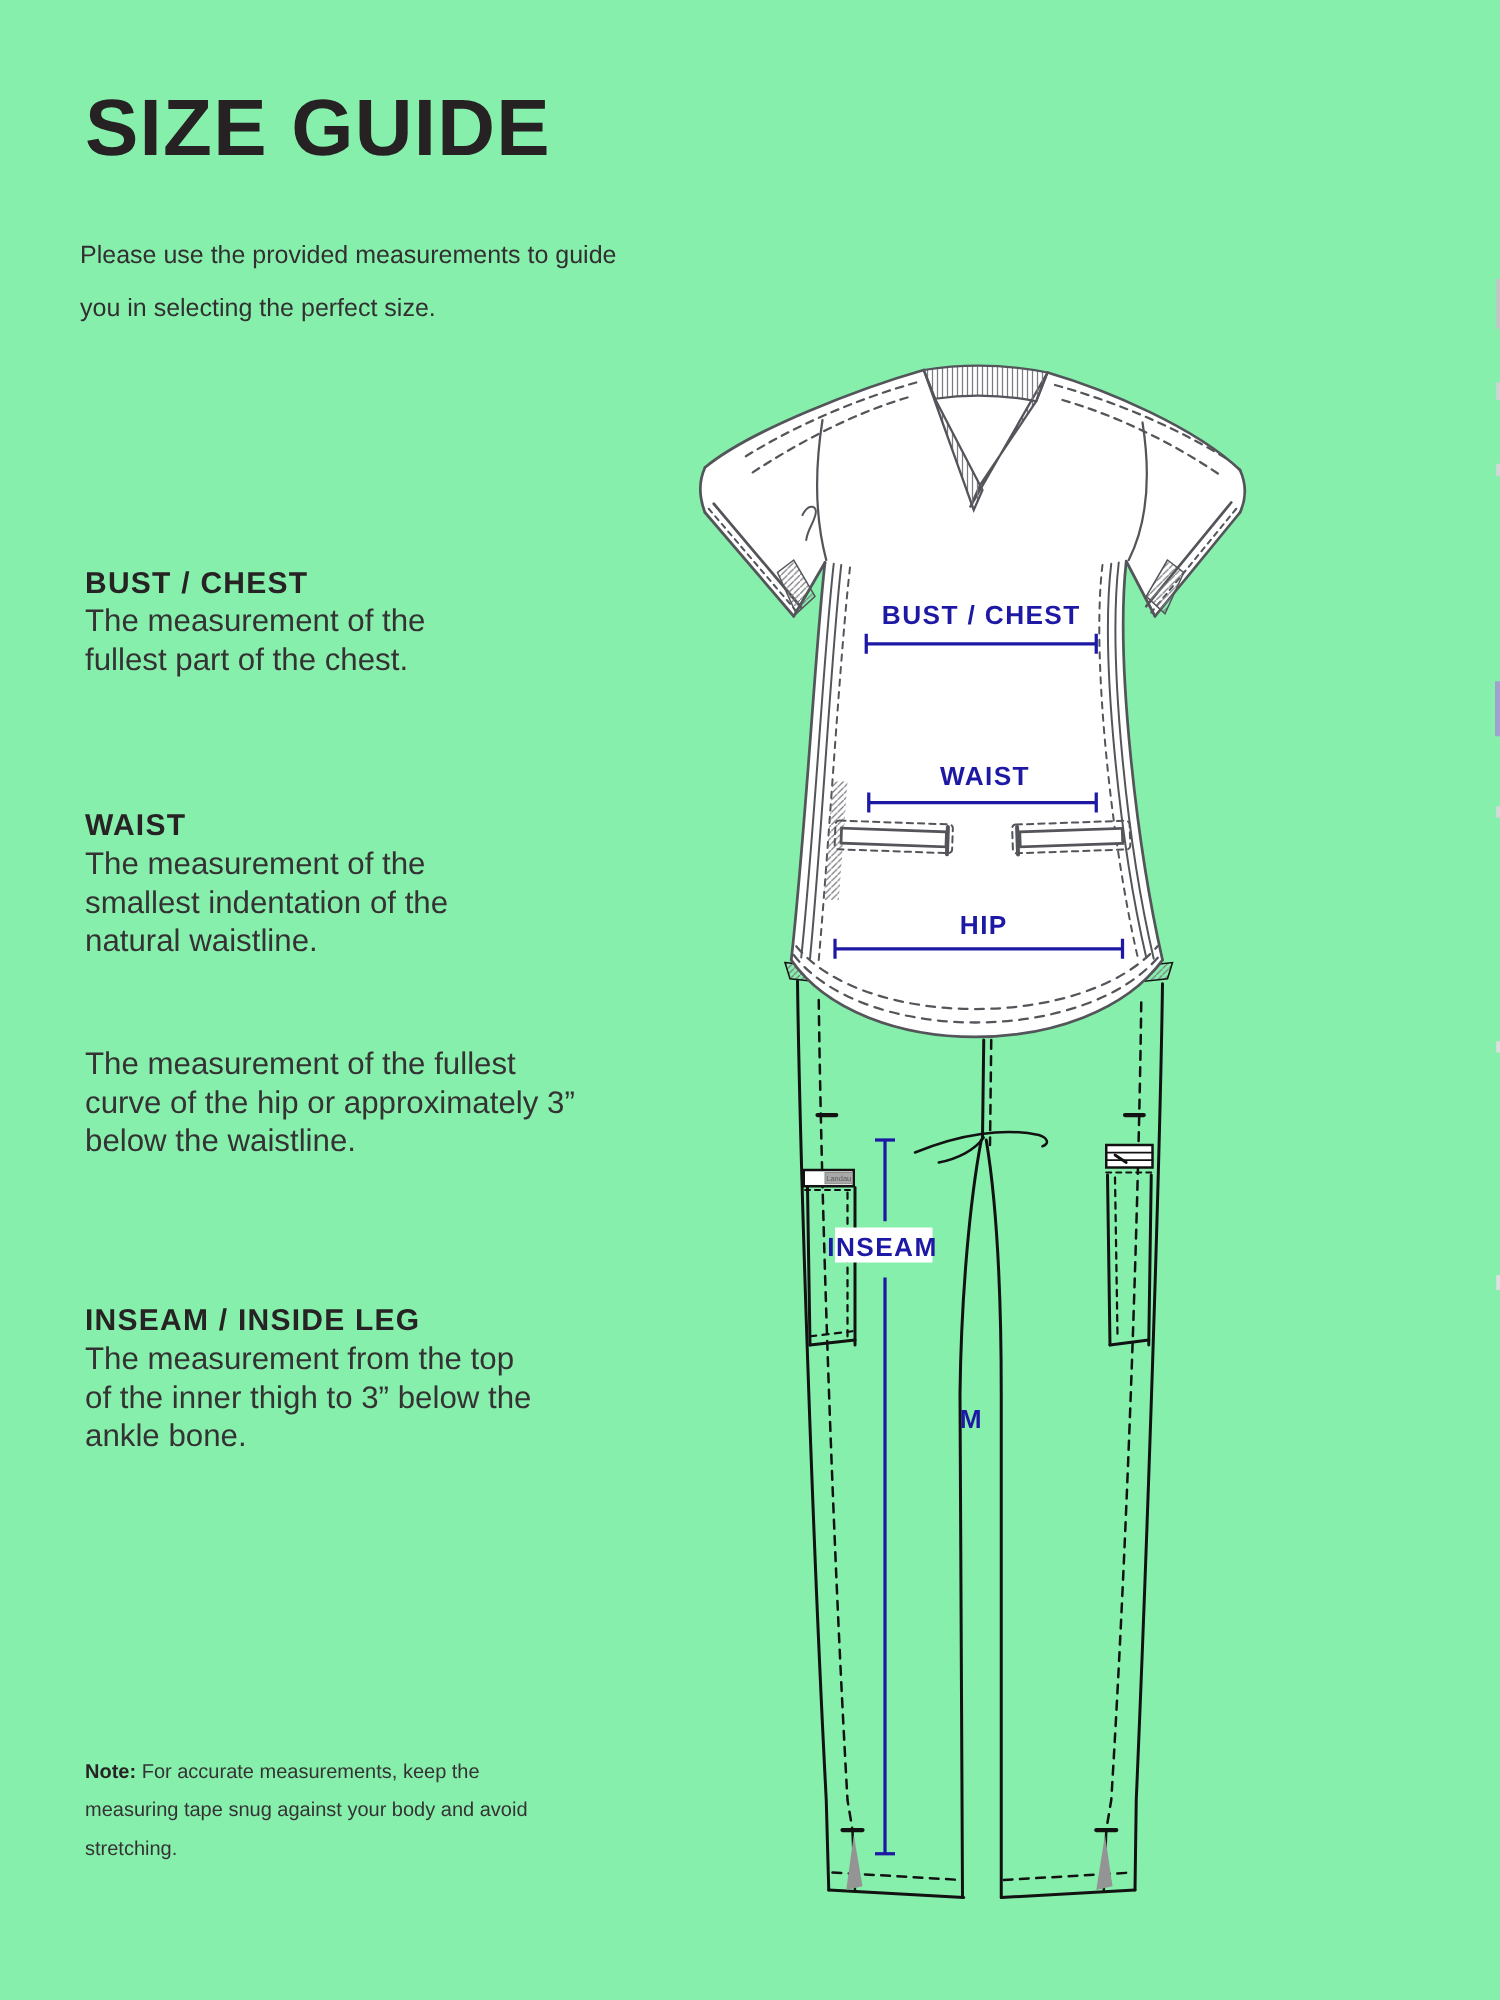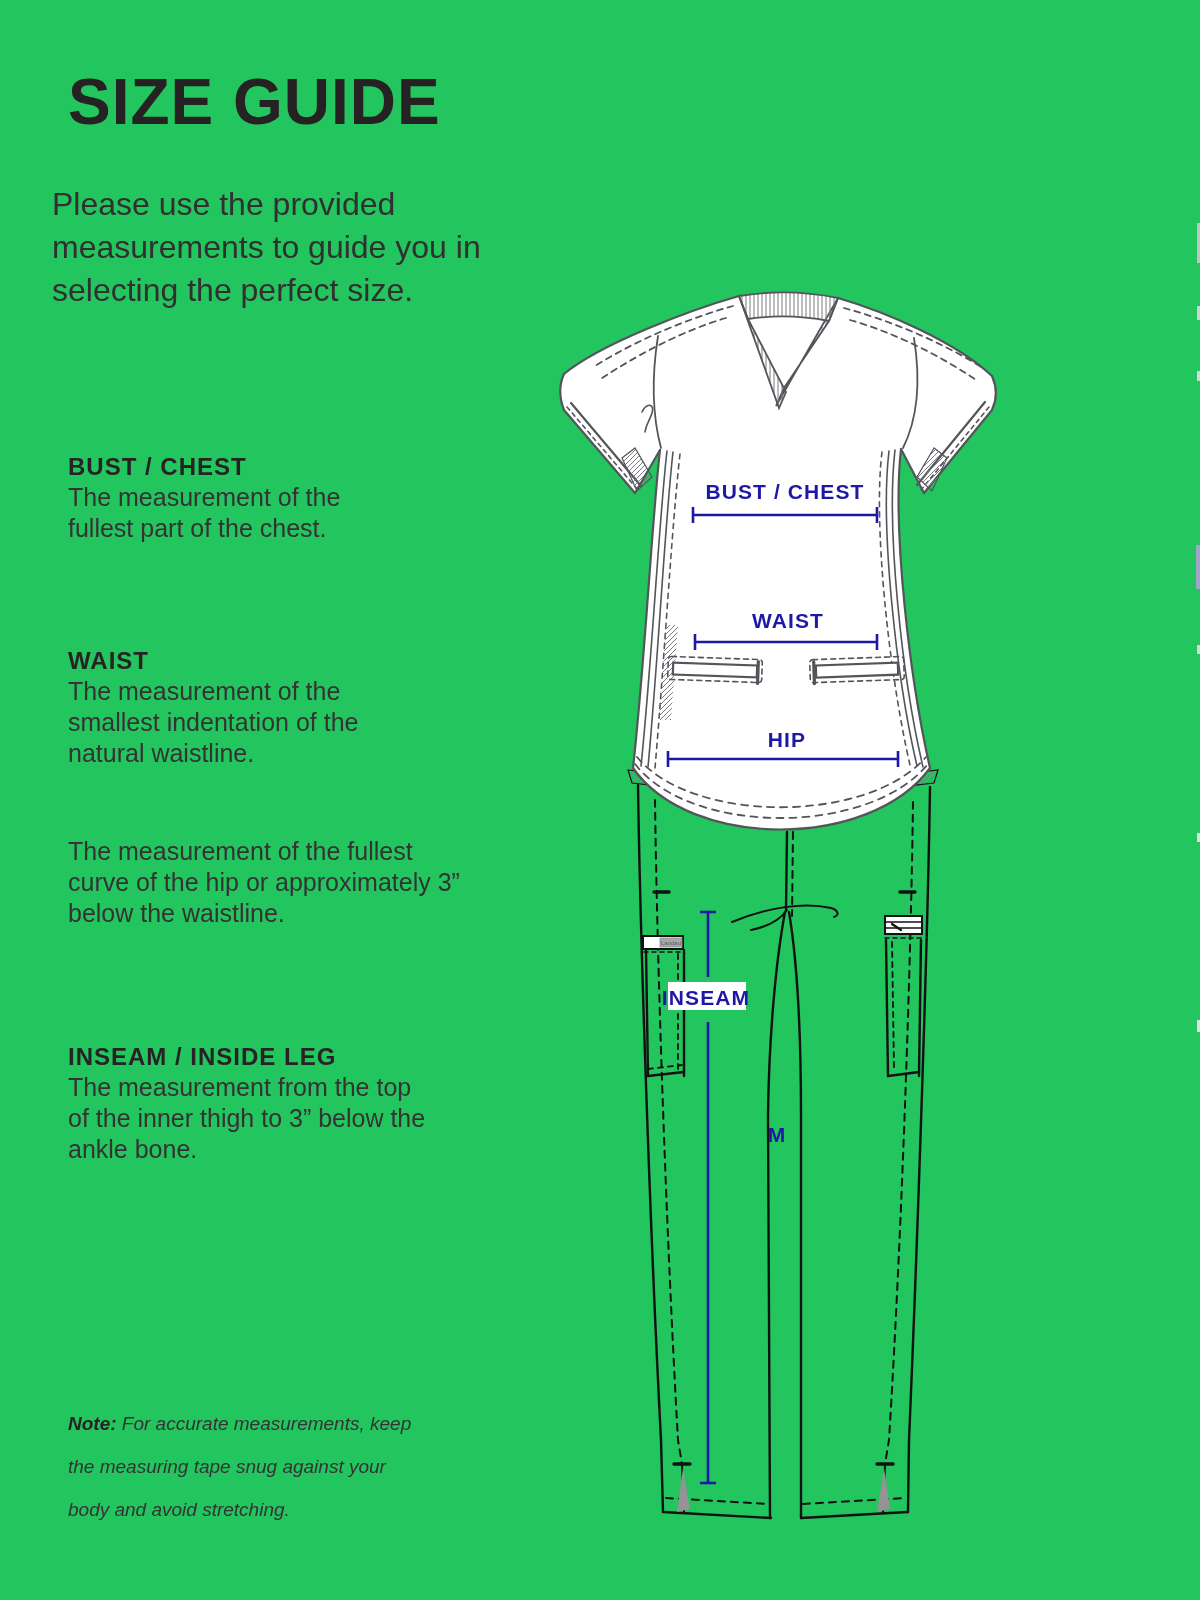--- a/index.html
+++ b/index.html
@@ -1,41 +1,41 @@
 <!DOCTYPE html>
 <html><head>
 <meta charset="utf-8">
 <style>
   html,body{margin:0;padding:0;background:#ffffff;}
   .canvas{
-    position:relative;width:1200px;height:1600px;background:#22c55e;overflow:hidden;
+    position:relative;width:1200px;height:1600px;background:#86efac;overflow:hidden;
     font-family:"Liberation Sans", sans-serif;color:#2e2b2c;
   }
   .page-title{
     position:absolute;left:68px;top:70px;
     font-size:64px;font-weight:700;letter-spacing:1px;color:#262223;line-height:1;
   }
   .intro{
-    position:absolute;left:52px;top:183px;width:440px;
-    font-size:32px;line-height:43px;color:#322f30;
+    position:absolute;left:64px;top:183px;width:440px;
+    font-size:20px;line-height:43px;color:#322f30;
   }
   .section{position:absolute;left:68px;}
   .section .heading{
     font-size:24px;font-weight:700;letter-spacing:1px;color:#272324;line-height:30px;
   }
   .section .body{
     font-size:25px;line-height:31px;color:#353233;
   }
   .s1{top:452px;} .s1 .body{width:340px;}
   .s2{top:646px;} .s2 .body{width:340px;}
   .s3{top:836px;} .s3 .body{width:400px;}
   .s4{top:1042px;} .s4 .body{width:360px;}
   .note{
     position:absolute;left:68px;top:1402px;width:360px;
-    font-size:19px;line-height:43px;color:#353233;font-style:italic;
+    font-size:16px;line-height:31px;color:#353233;
   }
   .note b{font-weight:700;color:#272324;}
   .diagram{position:absolute;left:540px;top:280px;width:470px;height:1260px;}
   .measure-label{
     font-family:"Liberation Sans", sans-serif;font-weight:700;font-size:21px;letter-spacing:1.1px;
   }
   .edge-sliver{position:absolute;}
 </style>
 </head>
 <body>

